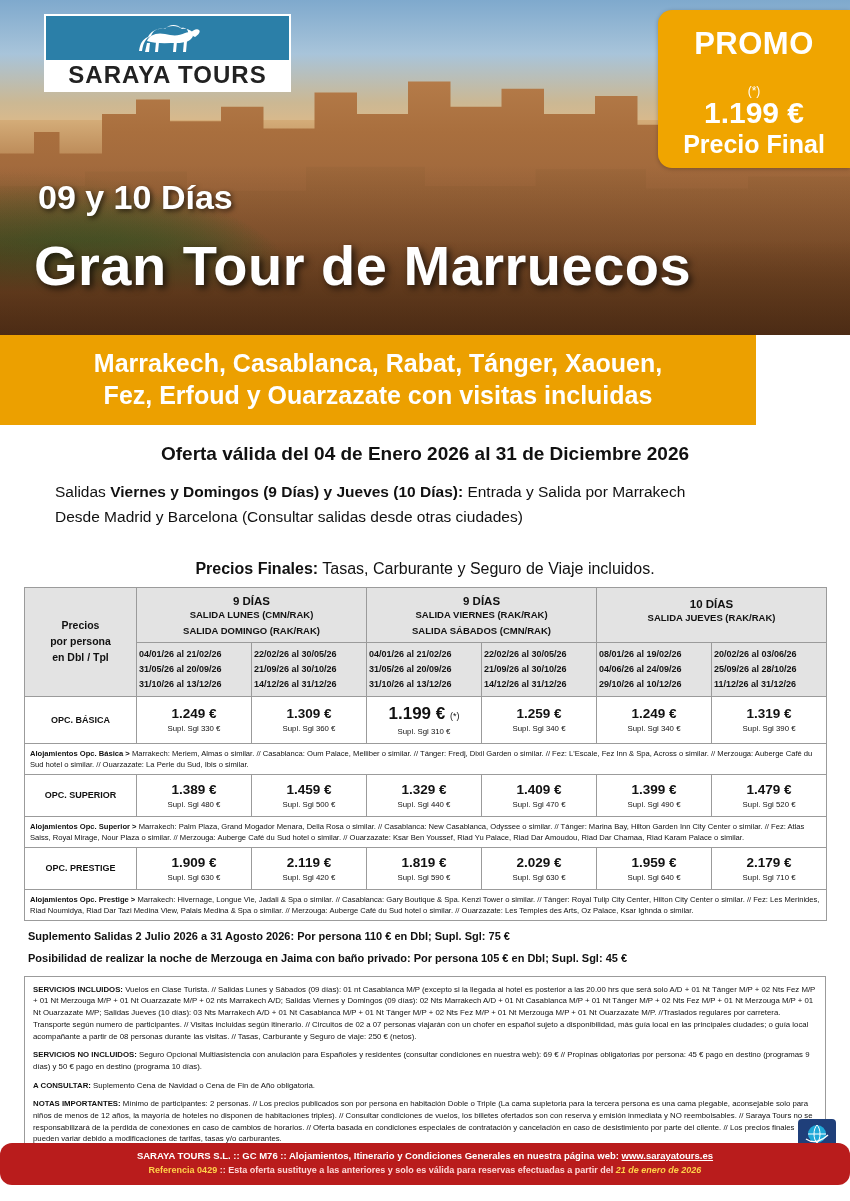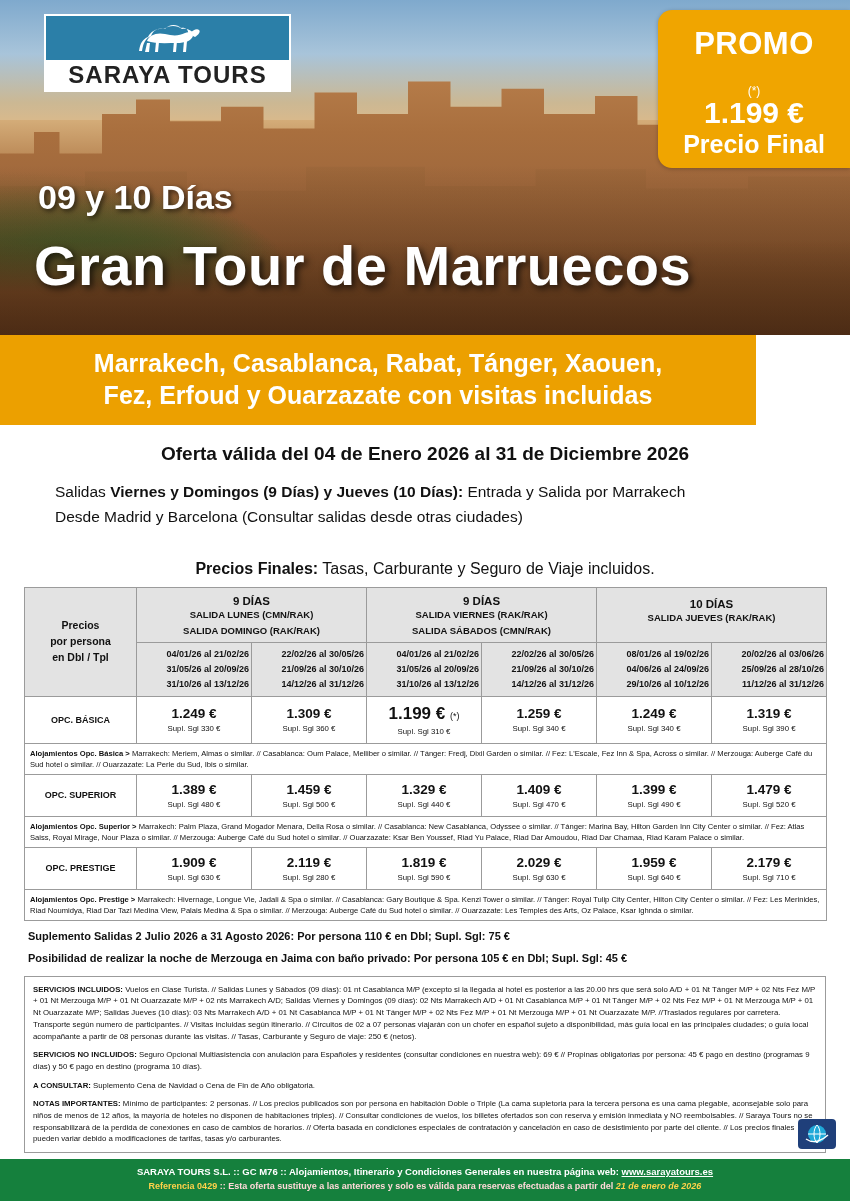--- a/index.html
+++ b/index.html
@@ -124,21 +124,21 @@
   
   table.price { width:802px; margin:0 auto; border-collapse:collapse; table-layout:fixed; }
   table.price td, table.price th { border:1px solid #9b9b9b; }
   .hdr-grey { background:#e3e3e3; text-align:center; font-weight:bold; }
   .hdr-title { font-size:11.5px; padding:6px 2px 2px 2px; }
   .hdr-sub { font-size:9.5px; padding:0 2px 5px 2px; }
   .col-lbl {
     width:112px; background:#e3e3e3; text-align:center; font-weight:bold; font-size:10.5px; line-height:1.5;
   }
   .dates-cell {
-    background:#e3e3e3; text-align:right; font-size:9px; font-weight:bold; line-height:1.65; padding:4px 2px;
+    background:#e3e3e3; text-align:left; font-size:9px; font-weight:bold; line-height:1.65; padding:4px 2px;
   }
   .opt-cell {
     text-align:center; font-weight:bold; font-size:9px; padding:8px 2px; background:#ffffff;
   }
   .price-cell { text-align:center; padding:7px 2px; background:#ffffff; }
   .price-main { font-size:13.5px; font-weight:bold; }
   .price-main.big { font-size:17px; }
   .price-sub { font-size:7.8px; margin-top:3px; }
   .notes-row td {
     font-size:7.6px; line-height:1.45; padding:4px 5px; background:#ffffff; border-top:1px solid #9b9b9b;
@@ -155,22 +155,22 @@
   .svc {
     width:802px; margin:4px auto 0 auto; border:1px solid #9b9b9b;
     padding:7px 8px; font-size:7.8px; line-height:1.5; color:#111;
   }
   .svc p { margin:0 0 7px 0; }
   .svc p:last-child { margin-bottom:0; }
   .svc b { font-weight:bold; }
 
   
   .footer {
-    position:absolute; left:0; bottom:0; width:850px; height:42px;
-    background:#15803d; color:#ffffff; text-align:center;
+    position:absolute; left:0; bottom:16px; width:850px; height:42px;
+    background:#b91c1c; color:#ffffff; text-align:center;border-radius:12px;
   }
   .footer-l1 { font-size:9.5px; font-weight:bold; padding-top:7px; }
   .footer-l1 a { color:#ffffff; text-decoration:underline; }
   .footer-l2 { font-size:9px; font-weight:bold; color:#ffd9d9; padding-top:4px; }
   .footer-l2 .ref { color:#ffd24a; }
   .footer-l2 .date { color:#ffd24a;font-style:italic; }
 
   .globe {
     position:absolute; right:14px; bottom:52px; width:38px; height:30px;
     background:#1f3f7a; border-radius:4px;
@@ -369,21 +369,21 @@
       </tr>
 
       <tr>
         <td class="opt-cell">OPC. PRESTIGE</td>
         <td class="price-cell">
           <div class="price-main">1.909 €</div>
           <div class="price-sub">Supl. Sgl 630 €</div>
         </td>
         <td class="price-cell">
           <div class="price-main">2.119 €</div>
-          <div class="price-sub">Supl. Sgl 280 €</div>
+          <div class="price-sub">Supl. Sgl 420 €</div>
         </td>
         <td class="price-cell">
           <div class="price-main">1.819 €</div>
           <div class="price-sub">Supl. Sgl 590 €</div>
         </td>
         <td class="price-cell">
           <div class="price-main">2.029 €</div>
           <div class="price-sub">Supl. Sgl 630 €</div>
         </td>
         <td class="price-cell">

